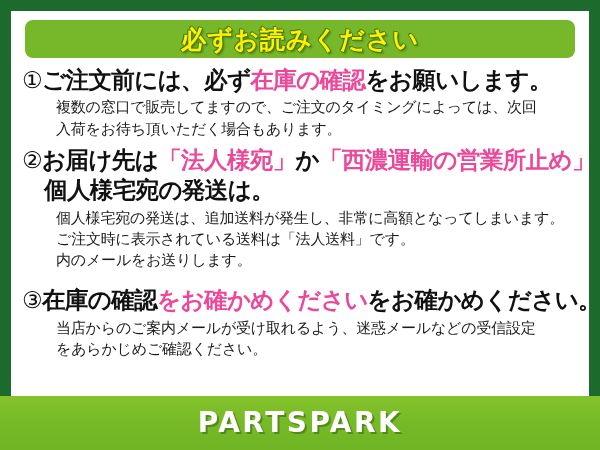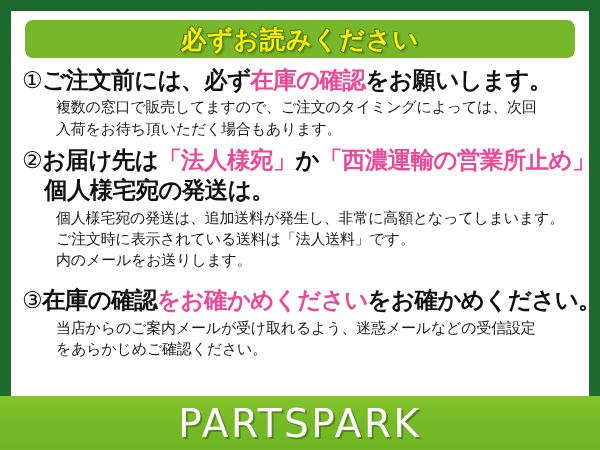--- a/index.html
+++ b/index.html
@@ -127,22 +127,22 @@
     bottom: 0;
     width: 600px;
     height: 54px;
     background: linear-gradient(180deg, #85c32c 0%, #76bb26 45%, #6fb524 100%);
     display: flex;
     align-items: center;
     justify-content: center;
   }
   #brand {
     color: #ffffff;
-    font-size: 39px;
-    font-weight: normal;
+    font-size: 28px;
+    font-weight: bold;
     letter-spacing: 2.5px;
     line-height: 1;
     text-shadow: 2px 2px 0 rgba(60,95,20,.55);
     white-space: nowrap;
   }
 </style>
 </head>
 <body>
 
 <div id="banner">

